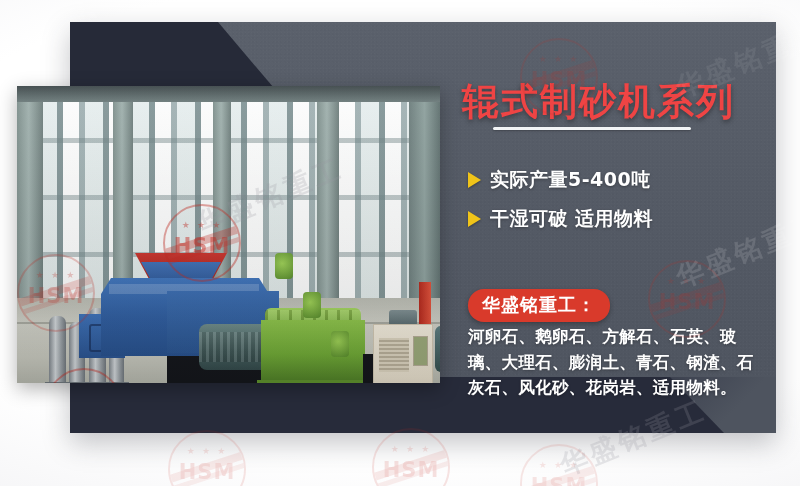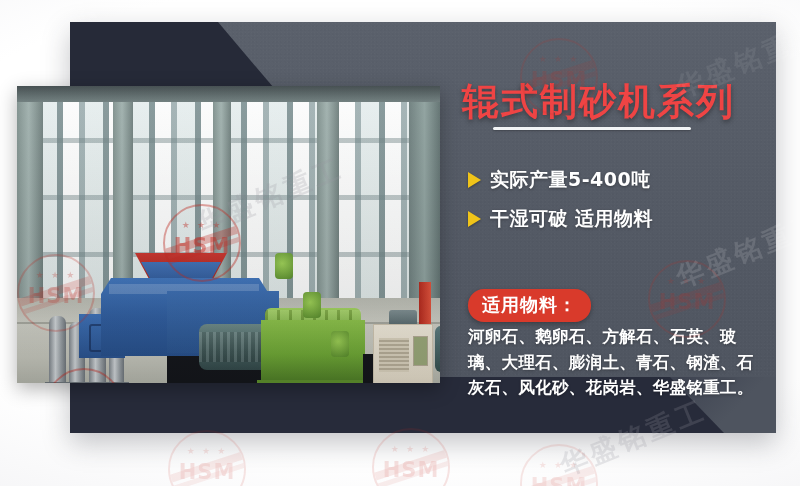--- a/index.html
+++ b/index.html
@@ -359,22 +359,22 @@
 
     <div class="feature f1">
       <span class="arrow"></span>
       <span class="ftxt">实际产量5-400吨</span>
     </div>
     <div class="feature f2">
       <span class="arrow"></span>
       <span class="ftxt">干湿可破  适用物料</span>
     </div>
 
-    <div class="badge">适用物料：</div>
-    <div class="materials">河卵石、鹅卵石、方解石、石英、玻璃、大理石、膨润土、青石、钢渣、石灰石、风化砂、花岗岩、华盛铭重工。</div>
+    <div class="badge">华盛铭重工：</div>
+    <div class="materials">河卵石、鹅卵石、方解石、石英、玻璃、大理石、膨润土、青石、钢渣、石灰石、风化砂、花岗岩、适用物料。</div>
   </div>
 
   <div class="wm w3">
     <div class="wm-logo" style="opacity:.35">
       <div class="bar"></div>
         <div class="bar2"></div>
       <div class="stars">★ ★ ★</div>
       <div class="lbl">HSM</div>
     </div>
   </div>

